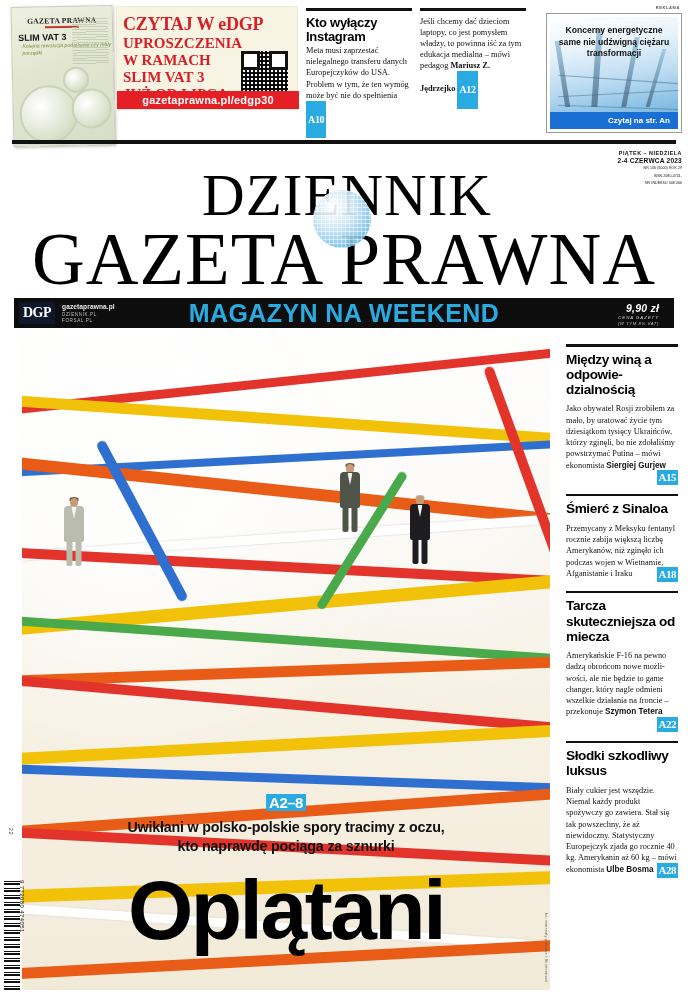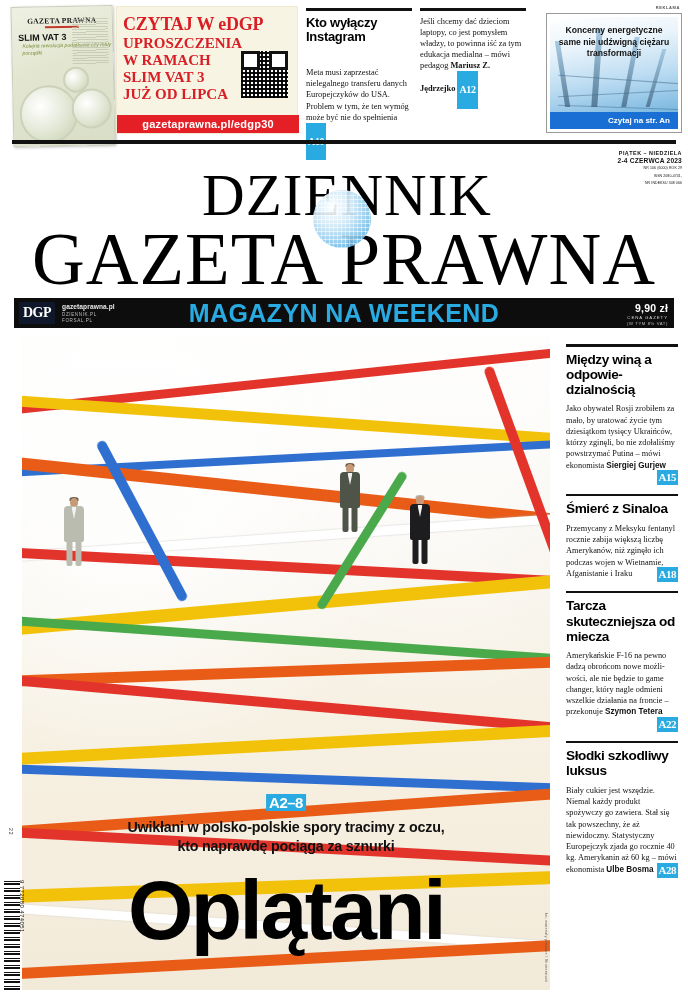--- a/index.html
+++ b/index.html
@@ -37,21 +37,21 @@
      background:repeating-linear-gradient(#b9bfa8 0 1px, transparent 1px 2.6px); opacity:.65;}
   .mag-thumb .gear { position:absolute; border-radius:50%;
      background:radial-gradient(circle at 35% 35%, #ffffff 0%, #dfe4d0 60%, #c5ccae 100%);
      border:2px solid #ccd2b9; }
   .g1{ width:58px;height:58px; left:6px; bottom:2px;}
   .g2{ width:40px;height:40px; right:2px; bottom:16px;}
   .g3{ width:26px;height:26px; left:50px; bottom:52px;}
 
   
   .ad-cream {
-    position:absolute; left:116px; top:6px; width:182px; height:128px;
+    position:absolute; left:116px; top:6px; width:182px; height:104px;
     background:#f7f4e4; border:1px solid #efe9cf;
   }
   .ad-cream .l1{ color:#d81f26; font-family:"Liberation Serif", serif; font-weight:bold;
      font-size:18px; padding:7px 0 0 6px; letter-spacing:-.2px;}
   .ad-cream .ln{ color:#d81f26; font-family:"Liberation Serif", serif; font-weight:bold;
      font-size:15px; padding-left:6px; line-height:1.14;}
   .qr {
     position:absolute; right:9px; top:44px; width:47px; height:47px;
     background:
       repeating-linear-gradient(90deg,#111 0 2px, transparent 2px 4px),
@@ -67,21 +67,21 @@
   .ad-redbar {
     position:absolute; left:0; bottom:0; width:182px; height:18px; background:#e41f26;
     color:#fff; font-weight:bold; font-size:11px; text-align:center; line-height:18px;
     letter-spacing:.2px;
   }
 
   
   .teaser { position:absolute; top:8px; width:106px; }
   .teaser .rule{ height:2.5px; background:#111; margin-bottom:5px; }
   .teaser h3 { font-size:13px; font-weight:bold; line-height:1.1; color:#000;
-     letter-spacing:-.3px; margin-bottom:23px;}
+     letter-spacing:-.3px; margin-bottom:1px;}
   .teaser p { font-family:"Liberation Serif", serif; font-size:8.4px; line-height:1.33; color:#111;}
   .teaser .pgbadge {
     display:inline-block; background:#29abe2; color:#fff; font-weight:bold;
     font-size:10px; padding:12px 2px; letter-spacing:-.3px; vertical-align:-2px;
   }
   #t1 { left:306px; }
   #t2 { left:420px; }
 
   
   .imgad {
@@ -139,21 +139,21 @@
   .dgp-logo { position:absolute; left:5px; top:4px; width:36px; height:22px; background:#0f172a;
      color:#fff; font-family:"Liberation Serif", serif; font-size:14px; font-weight:bold;
      text-align:center; line-height:22px; letter-spacing:-.5px;}
   .dgp-urls { position:absolute; left:48px; top:5px; color:#e9e9e9;}
   .dgp-urls .u1{ font-size:6.6px; font-weight:bold; letter-spacing:.1px;}
   .dgp-urls .u2{ font-size:4.6px; letter-spacing:.6px; margin-top:2px; color:#bdbdbd;}
   .dgp-urls .u3{ font-size:4.6px; letter-spacing:.6px; margin-top:1px; color:#bdbdbd;}
   .banner-title { position:absolute; left:0; top:0; width:660px; height:30px;
      text-align:center; line-height:31px; color:#29abe2; font-size:25px; font-weight:bold;
      letter-spacing:.4px;}
-  .price { position:absolute; right:6px; top:4px; text-align:right; color:#fff;}
+  .price { position:absolute; right:15px; top:4px; text-align:right; color:#fff;font-style:italic;}
   .price .p1{ font-size:10.5px; font-weight:bold; letter-spacing:.2px;}
   .price .p2{ font-size:4.4px; letter-spacing:.9px; margin-top:1px; color:#d4d4d4;}
   .price .p3{ font-size:4.2px; letter-spacing:.6px; margin-top:1px; color:#bdbdbd;}
 
   
   .photo {
     position:absolute; left:22px; top:336px; width:528px; height:654px;
     overflow:hidden; background:#f6f3ee;
   }
   .photo-bg { position:absolute; inset:0;

